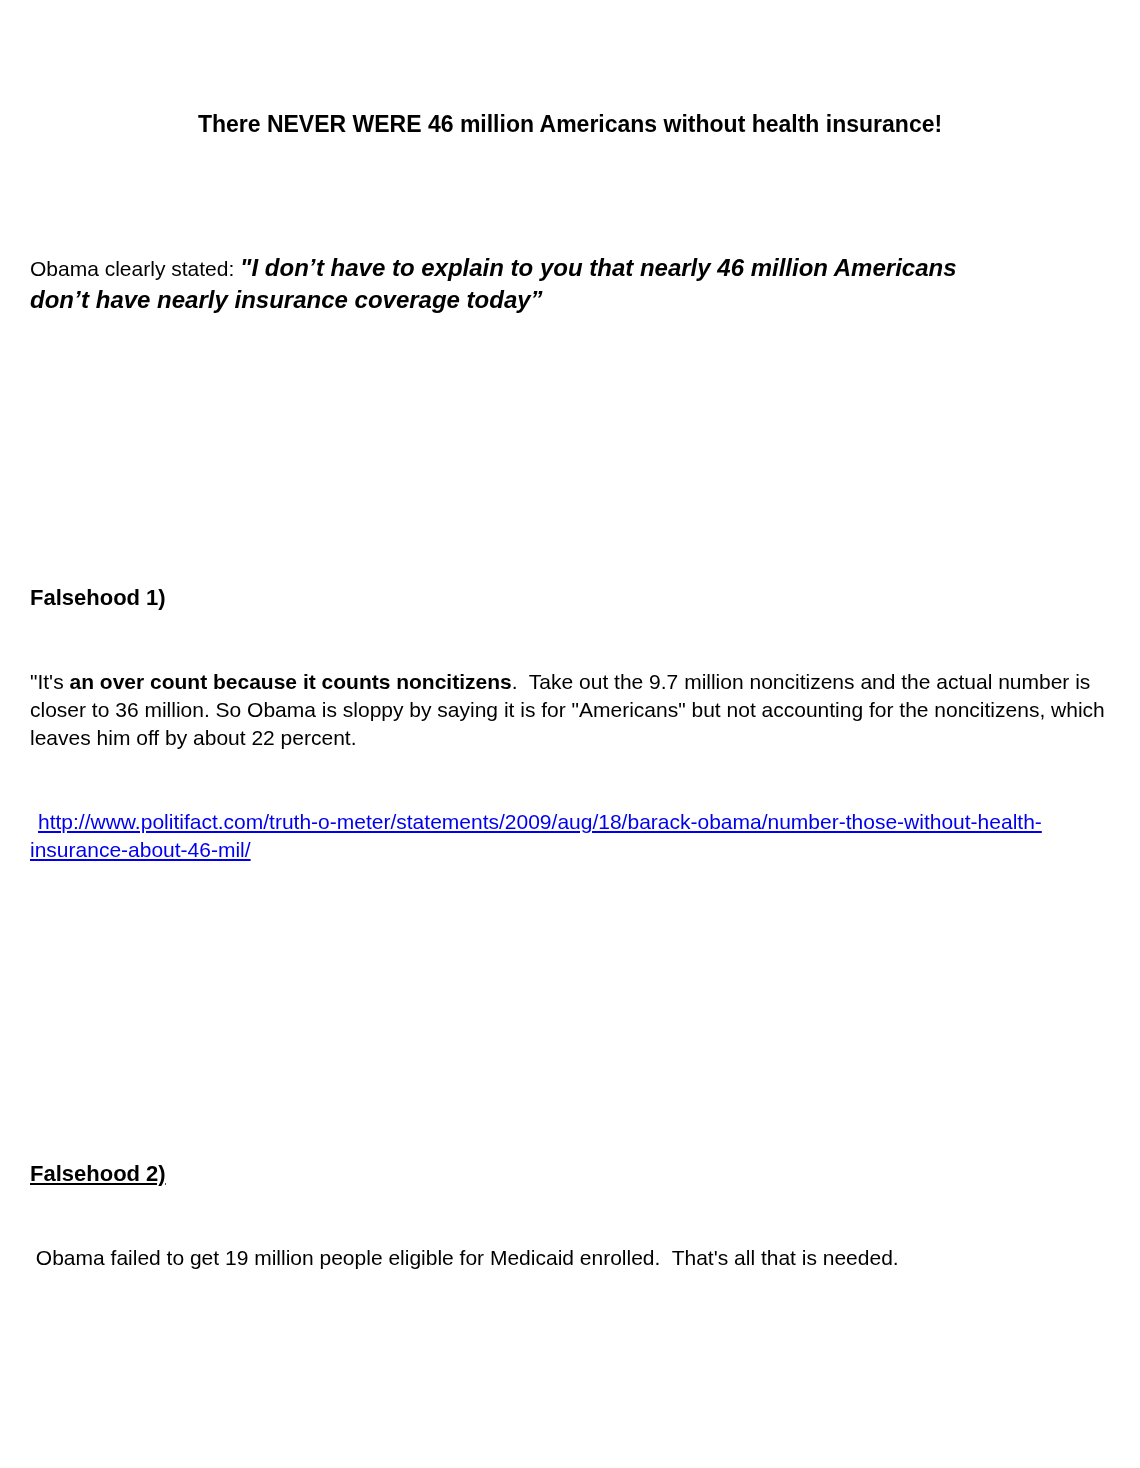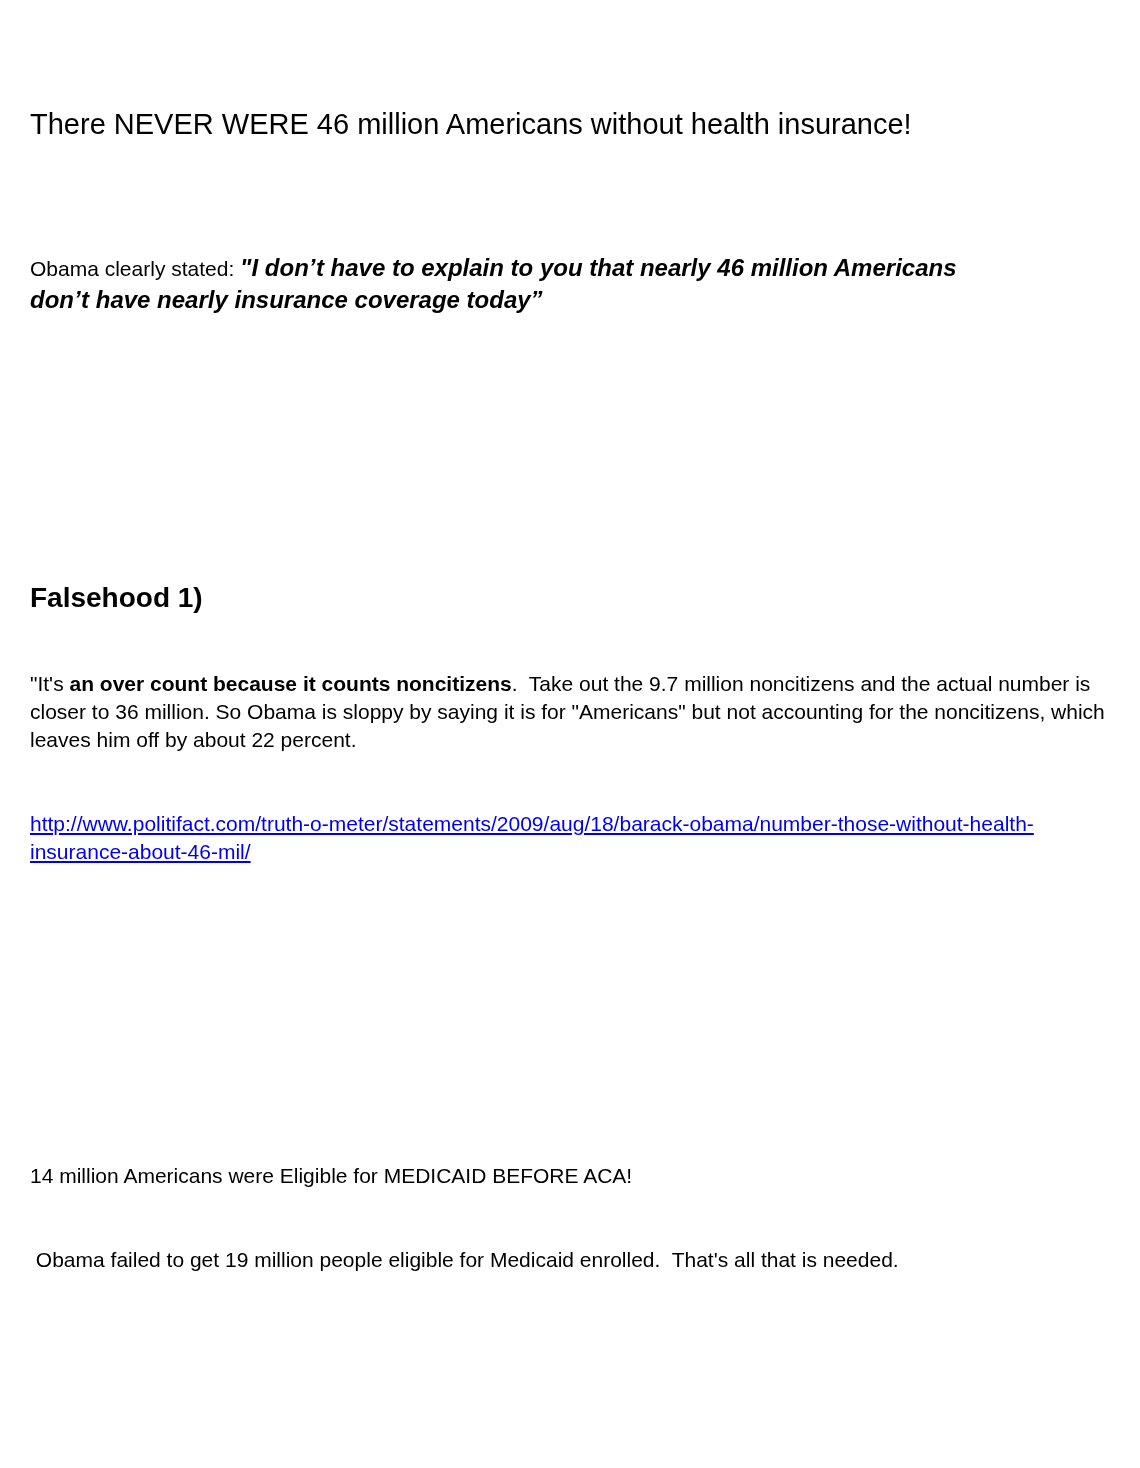--- a/index.html
+++ b/index.html
@@ -11,35 +11,36 @@
     font-family:"Liberation Sans","DejaVu Sans",sans-serif;
     font-size:21px;
     line-height:28px;
     color:#000;
     white-space:pre-wrap;
     overflow-wrap:break-word;
   }
   .doc p { margin:0; }
   .title {
     margin:0 0 26px 0;
-    font-size:29px;
+    font-size:23px;
     line-height:36px;
-    font-weight:normal;
-    text-align:left;
+    font-weight:bold;
+    text-align:center;
     white-space:normal;
   }
   .quote-para { line-height:31px; }
   .quote { font-size:24px; font-weight:bold; font-style:italic; }
-  .heading { font-weight:bold; font-size:28px; }
+  .heading { font-weight:bold; font-size:22px; }
   .heading-u { text-decoration:underline; }
   .b { font-weight:bold; }
   .link {
     color:var(--link-blue,#0000EE);
     text-decoration:underline;
     cursor:pointer;
+    margin-left:8px;
   }
   .sp16 { height:16px; }
 </style>
 </head>
 <body>
 
 <div class="doc">
 
   <h1 class="title">There NEVER WERE 46 million Americans without health insurance!</h1>
 
@@ -50,21 +51,21 @@
 
   <div>
     <p><span class="heading">Falsehood 1)</span></p>
     <p><span>"It's </span><span class="b">an over count because it counts noncitizens</span><span>.  Take out the 9.7 million noncitizens and the actual number is closer to 36 million. So Obama is sloppy by saying it is for "Americans" but not accounting for the noncitizens, which leaves him off by about 22 percent.</span></p>
     <p><span class="link">http://www.politifact.com/truth-o-meter/statements/2009/aug/18/barack-obama/number-those-without-health-insurance-about-46-mil/</span></p>
   </div>
 
   <div class="sp16"></div>
 
   <div>
-    <p>14 million Americans were Eligible for MEDICAID BEFORE ACA!</p>
+    <p><span class="heading heading-u">Falsehood 2)</span></p>
     <p> Obama failed to get 19 million people eligible for Medicaid enrolled.  That's all that is needed.</p>
     
     
     
   </div>
 
   
 
   
 

